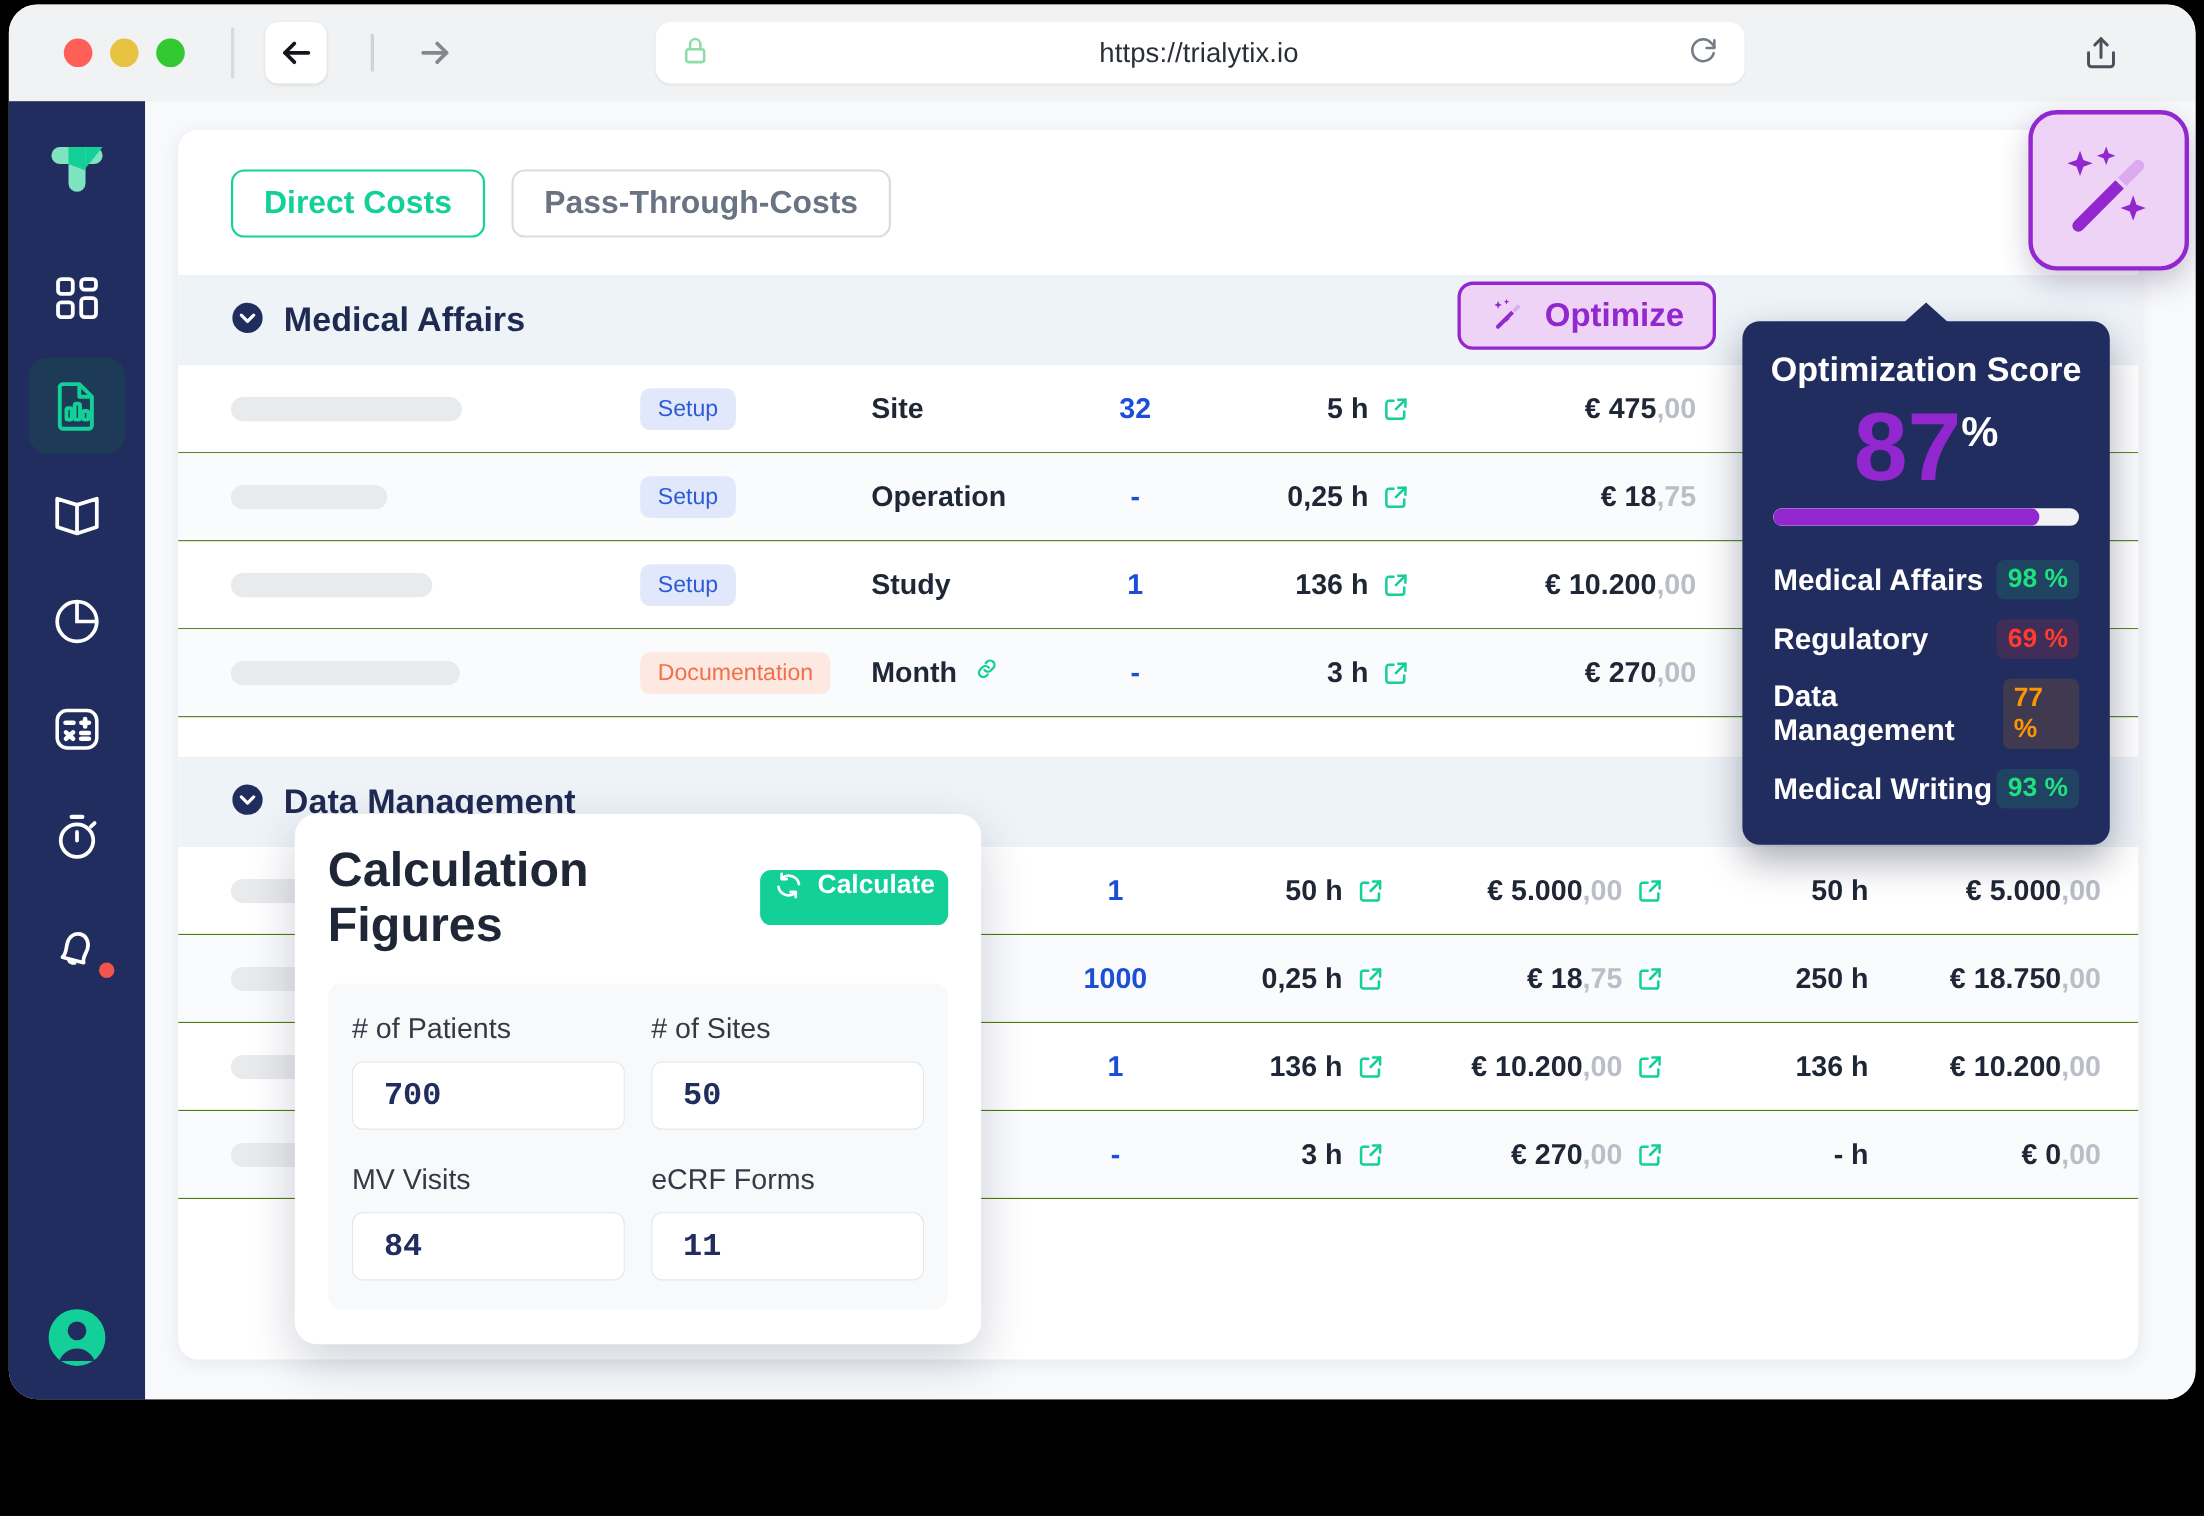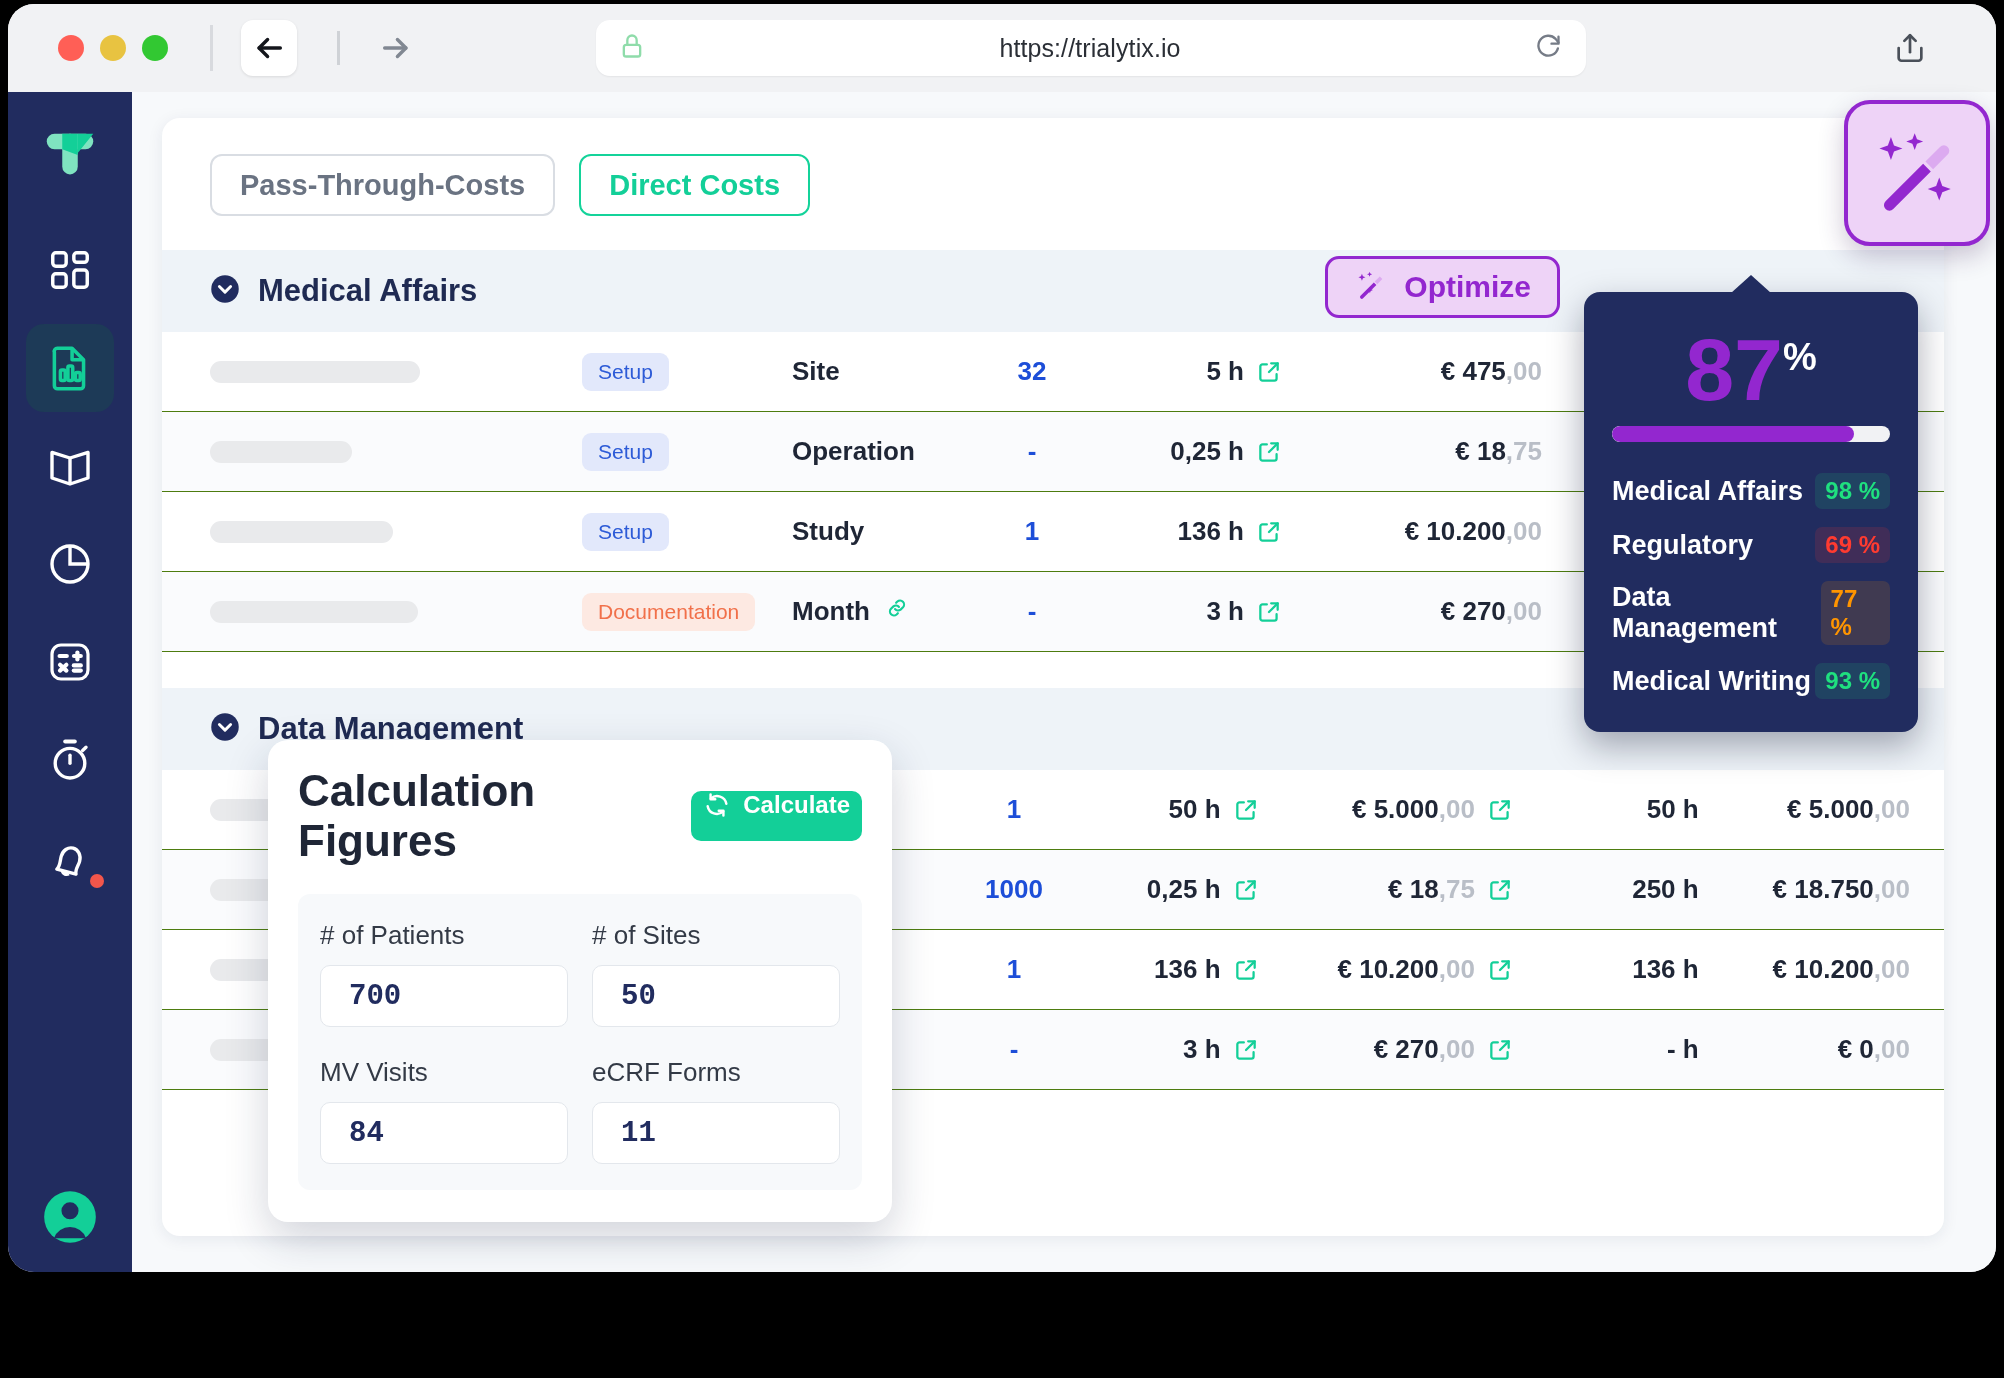--- a/index.html
+++ b/index.html
@@ -381,22 +381,22 @@
         <circle cx="12" cy="9.6" r="3.3" fill="#212c5f"></circle>
         <path d="M5.8 20.2 a6.6 6.6 0 0 1 12.4 0 z" fill="#212c5f"></path>
       </svg>
     </div>
   </div>
 
   <div class="content">
     <div class="card">
 
       <div class="tabrow">
+        <div class="tab active">Direct Costs</div>
         <div class="tab inactive">Pass-Through-Costs</div>
-        <div class="tab active">Direct Costs</div>
       </div>
 
       <div class="group-header">
         <span class="chev">
           <svg width="30" height="30" viewBox="0 0 24 24">
             <circle cx="12" cy="12" r="11" fill="#212c5f"></circle>
             <polyline points="7.5,10 12,14.5 16.5,10" fill="none" stroke="#ffffff" stroke-width="2.3" stroke-linecap="round" stroke-linejoin="round"></polyline>
           </svg>
         </span>
         <span class="group-title">Medical Affairs</span>
@@ -650,20 +650,21 @@
           <path d="M5.6 4 L6.3 5.8 L8.1 6.5 L6.3 7.2 L5.6 9 L4.9 7.2 L3.1 6.5 L4.9 5.8 Z" fill="#9327cf"></path>
           <path d="M11 2.6 L11.5 3.9 L12.8 4.4 L11.5 4.9 L11 6.2 L10.5 4.9 L9.2 4.4 L10.5 3.9 Z" fill="#9327cf"></path>
           <path d="M11.2 13.4 L11.8 15 L13.4 15.6 L11.8 16.2 L11.2 17.8 L10.6 16.2 L9 15.6 L10.6 15 Z" fill="#9327cf"></path>
         </svg>
       </span>
       <span class="optimize-label">Optimize</span>
     </div>
 
     <div class="score-pop">
       <div class="score-arrow"></div>
+      <div class="score-title">Optimization Score</div>
       <div class="score-value">
         <span>87</span><span class="score-pct">%</span>
       </div>
       <div class="score-track">
         <div class="score-fill" id="score-fill" style="width: 87%;"></div>
       </div>
       <div class="score-rows">
         <div class="score-row">
           <span class="score-cat">Medical Affairs</span>
           <span class="score-chip chip-green">98 %</span>

